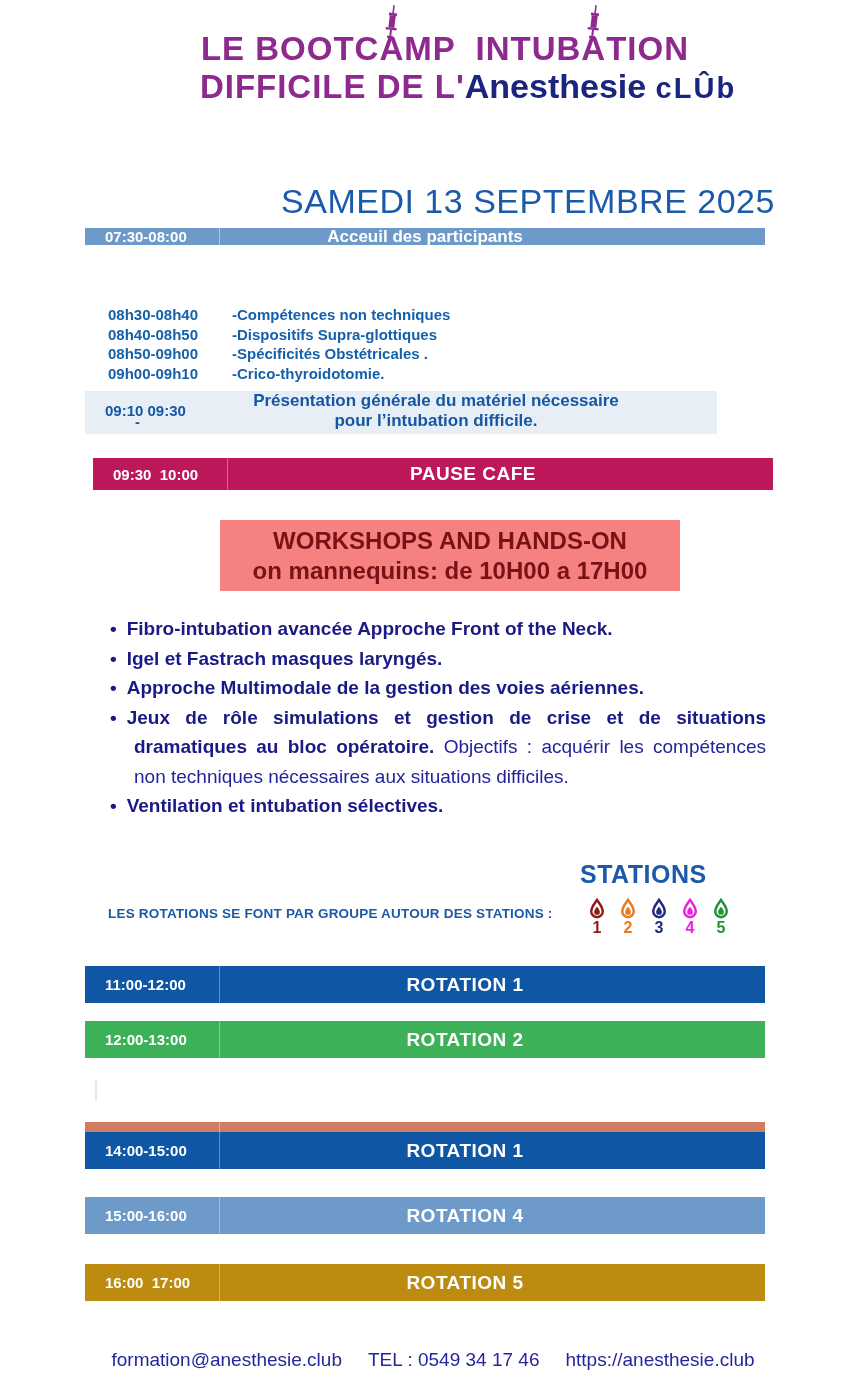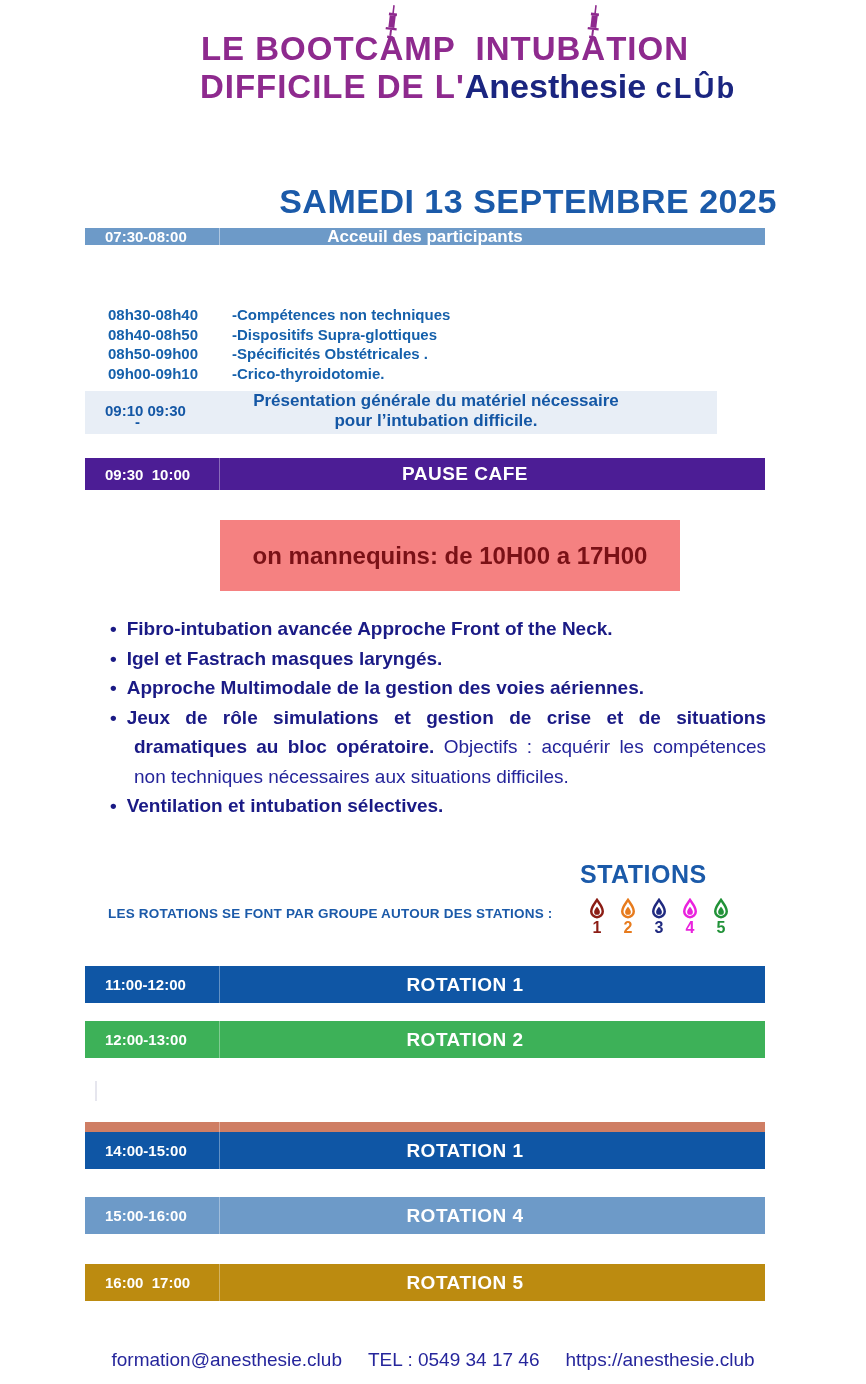--- a/index.html
+++ b/index.html
@@ -26,21 +26,21 @@
     text-align:center;padding-left:70px;white-space:pre;
   }
   .t2-purple{font-size:33px;font-weight:bold;color:#8e2a8e;letter-spacing:1px;white-space:pre;}
   .logo-word{font-size:34px;font-weight:bold;color:#1a2580;letter-spacing:0;}
   .logo-club{font-size:29px;font-weight:bold;color:#1a2580;letter-spacing:2px;}
 
   
   .date-heading{
     position:absolute;top:182px;left:0;right:0;
     padding-left:190px;text-align:center;
-    font-size:34px;font-weight:bold;color:#1b5aa9;letter-spacing:0.5px;white-space:pre;
+    font-size:34px;font-weight:normal;color:#1b5aa9;letter-spacing:0.5px;white-space:pre;
   }
 
   
   .bar{
     position:absolute;left:85px;width:680px;
     display:flex;align-items:center;
   }
   .bar .timecol{
     width:135px;flex:0 0 135px;height:100%;
     display:flex;align-items:center;
@@ -66,21 +66,21 @@
   .pres-bar{top:391px;height:43px;background:#e8eef6;position:absolute;left:85px;width:632px;}
   .pres-time{position:absolute;left:20px;top:11px;font-weight:bold;color:#1457a5;font-size:15px;white-space:pre;}
   .pres-dash{position:absolute;left:50px;top:22px;font-weight:bold;color:#1457a5;font-size:15px;}
   .pres-content{
     position:absolute;left:0;right:0;top:0;
     text-align:center;padding-left:70px;
     font-size:17px;font-weight:bold;color:#1457a5;line-height:20px;
   }
 
   
-  .pause-bar{top:458px;height:32px;background:#4c1d95;}
+  .pause-bar{top:458px;height:32px;background:#be185d;margin-left:8px;}
   .pause-bar .label{font-size:19px;padding-left:80px;letter-spacing:0.5px;}
 
   
   .workshop-box{
     position:absolute;left:220px;top:520px;width:460px;height:71px;
     background:#f58181;
     display:flex;flex-direction:column;justify-content:center;
     text-align:center;
     font-size:24px;font-weight:bold;color:#7a1116;line-height:30px;
   }
@@ -182,20 +182,21 @@
       <div>pour l’intubation difficile.</div>
     </div>
   </div>
 
   <div class="bar pause-bar">
     <div class="timecol">09:30  10:00</div>
     <div class="label">PAUSE CAFE</div>
   </div>
 
   <div class="workshop-box">
+    <div>WORKSHOPS AND HANDS-ON</div>
     <div>on mannequins: de 10H00 a 17H00</div>
   </div>
 
   <ul class="bullets">
     <li><span class="b-bold">Fibro-intubation avancée Approche Front of the Neck.</span><span class="b-rest"></span></li>
     <li><span class="b-bold">Igel et Fastrach masques laryngés.</span><span class="b-rest"></span></li>
     <li><span class="b-bold">Approche Multimodale de la gestion des voies aériennes.</span><span class="b-rest"></span></li>
     <li class="justify"><span class="b-bold">Jeux de rôle simulations et gestion de crise et de situations dramatiques au bloc opératoire.</span><span class="b-rest"> Objectifs : acquérir les compétences non techniques nécessaires aux situations difficiles.</span></li>
     <li><span class="b-bold">Ventilation et intubation sélectives.</span><span class="b-rest"></span></li>
   </ul>

